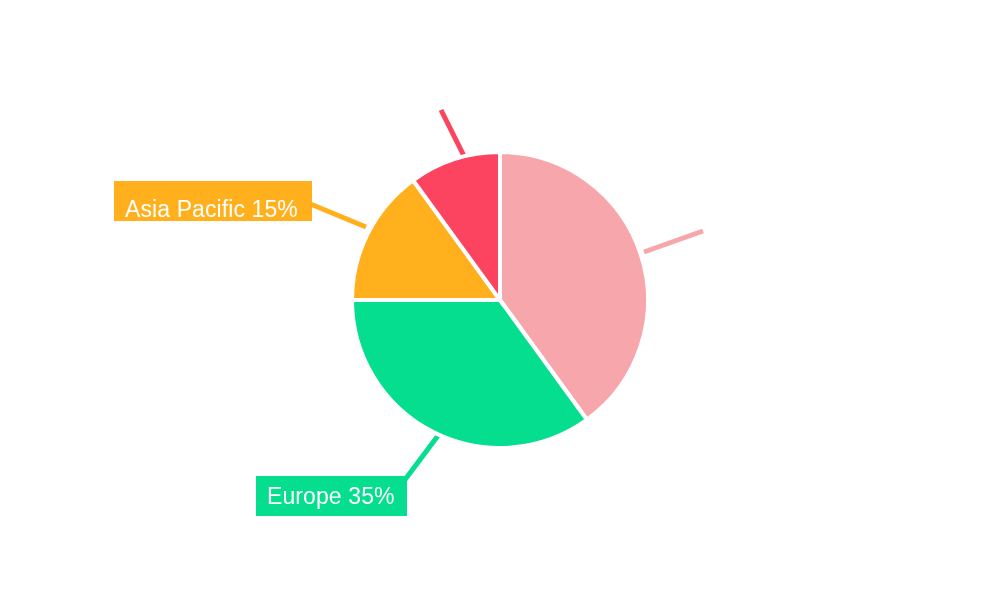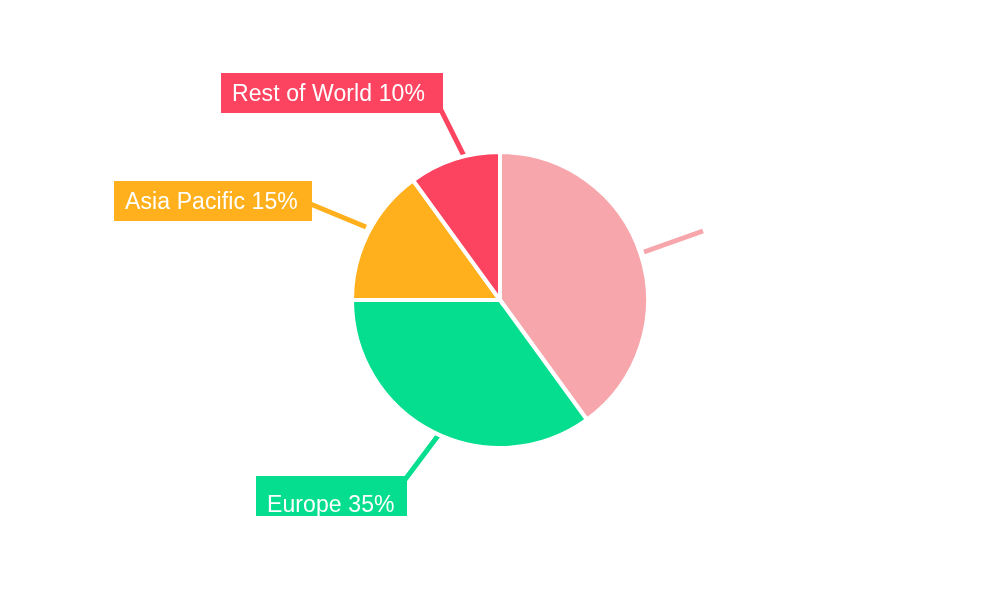--- a/index.html
+++ b/index.html
@@ -49,20 +49,21 @@
   }
   #label-europe {
     left: 256px;
     top: 476px;
     width: 151px;
   }
   #label-asia-pacific {
     left: 114px;
     top: 181px;
     width: 198px;
+    align-items: flex-end;
   }
   #label-rest-of-world {
     left: 221px;
     top: 73px;
     width: 222px;
   }
 </style>
 </head>
 <body>
 
@@ -79,25 +80,22 @@
 
     <g>
       <path id="slice-north-america" fill="#F7A7AC" stroke="#FFFFFF" stroke-width="4" d="M 500 300 L 500.00 152.00 A 148 148 0 0 1 586.99 419.73 Z"></path>
       <path id="slice-europe" fill="#04DE8E" stroke="#FFFFFF" stroke-width="4" d="M 500 300 L 586.99 419.73 A 148 148 0 0 1 352.00 300.00 Z"></path>
       <path id="slice-asia-pacific" fill="#FFB01C" stroke="#FFFFFF" stroke-width="4" d="M 500 300 L 352.00 300.00 A 148 148 0 0 1 413.01 180.27 Z"></path>
       <path id="slice-rest-of-world" fill="#FC4360" stroke="#FFFFFF" stroke-width="4" d="M 500 300 L 413.01 180.27 A 148 148 0 0 1 500.00 152.00 Z"></path>
     </g>
   </svg>
 
 
-  <div class="callout-label" id="label-europe" style="background: rgb(4, 222, 142); color: rgb(255, 255, 255); align-items: flex-end;">
+  <div class="callout-label" id="label-europe" style="background: rgb(4, 222, 142); color: rgb(255, 255, 255);">
     <span>Europe 35%</span>
   </div>
 
   <div class="callout-label" id="label-asia-pacific" style="background: rgb(255, 176, 28); color: rgb(255, 255, 255);">
     <span>Asia Pacific 15%</span>
   </div>
 
-  <div class="callout-label" id="label-rest-of-world" style="background: rgb(252, 67, 96); color: rgb(255, 255, 255);">
-    <span>Rest of World 10%</span>
-  </div>
 
 </div>
 
 </body></html>

